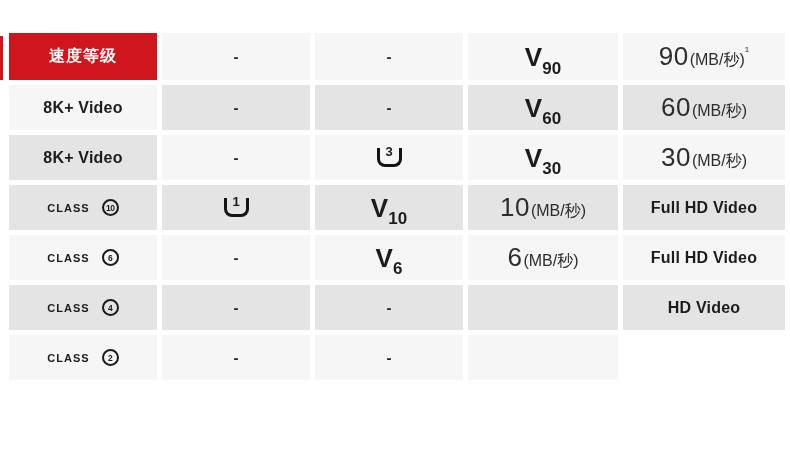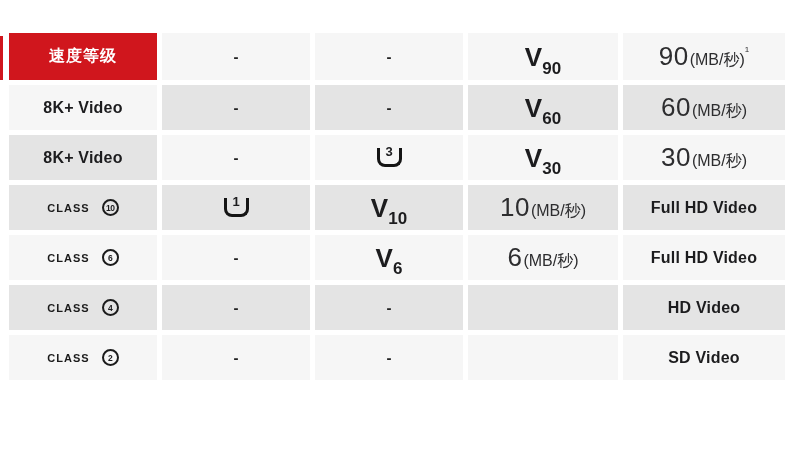--- a/index.html
+++ b/index.html
@@ -166,16 +166,15 @@
       <span class="class-logo">
         <span class="class-word">CLASS</span>
           <span class="class-circle">
             <span>2</span>
           </span>
       </span>
     </div>
     <div class="cell light dash-cell">-</div>
     <div class="cell light dash-cell">-</div>
     <div class="cell light"></div>
-    <div class="cell light qcell">SD Video</div>
 
   </div>
 </div>
 
 </body></html>

